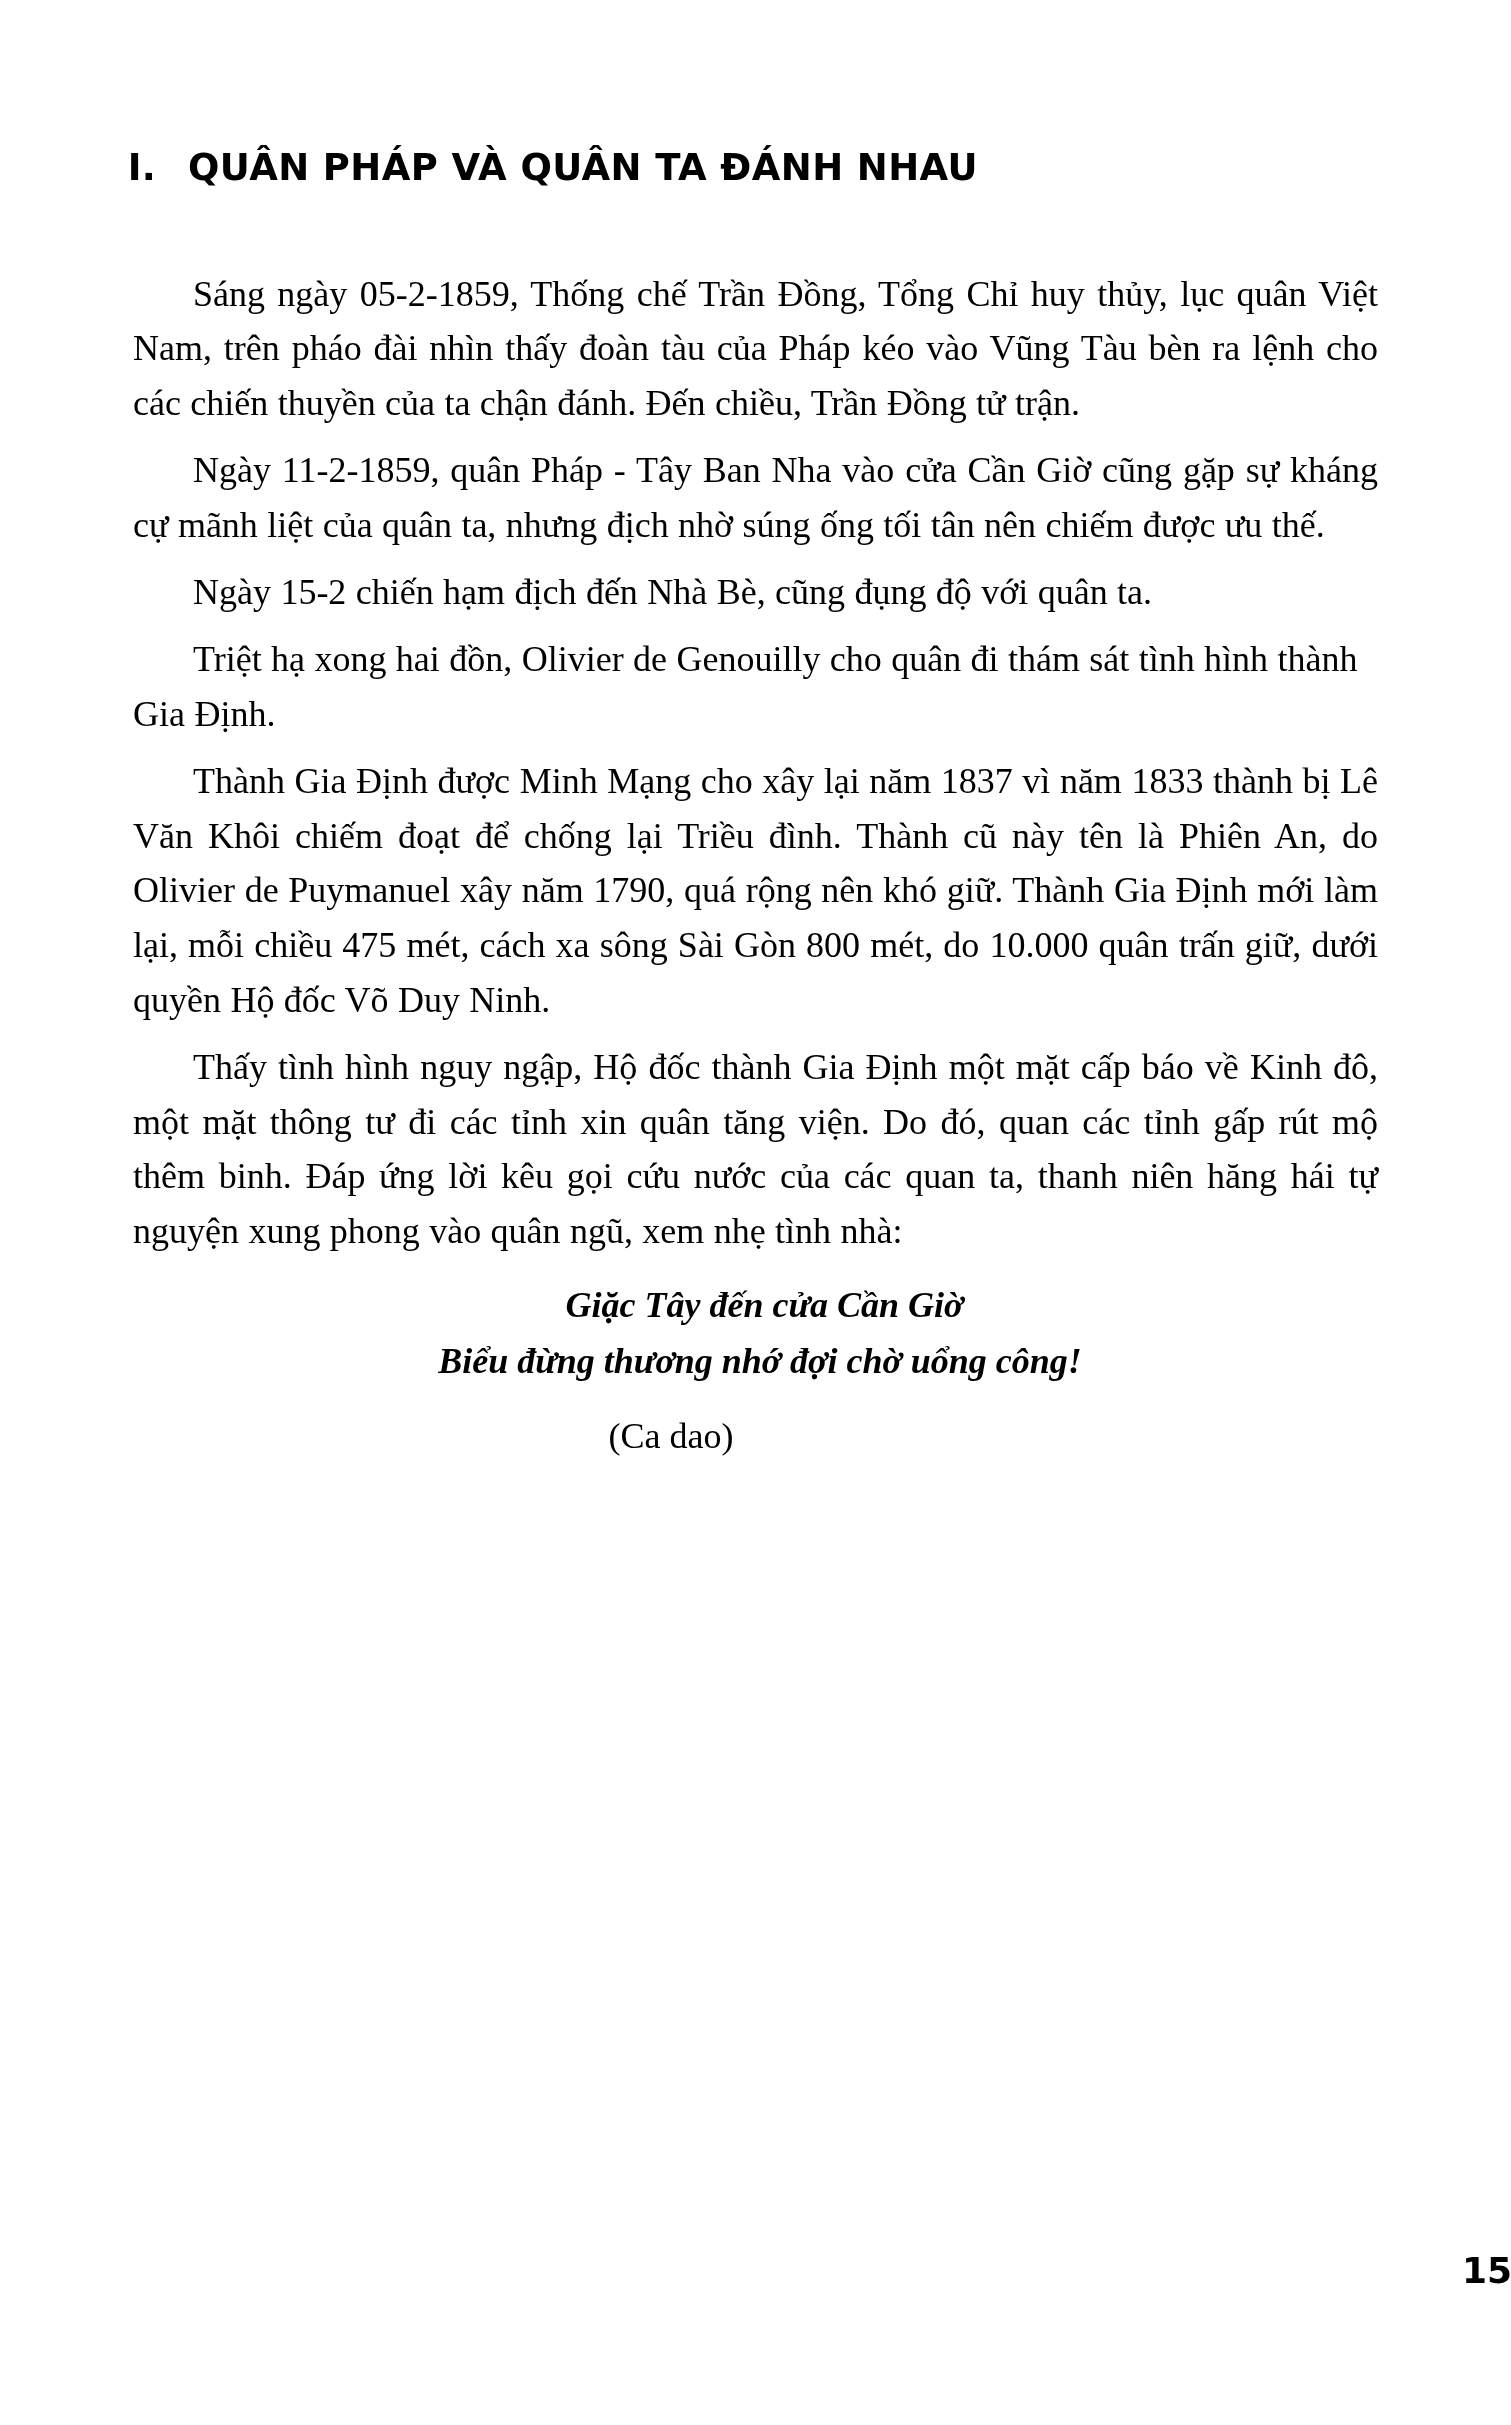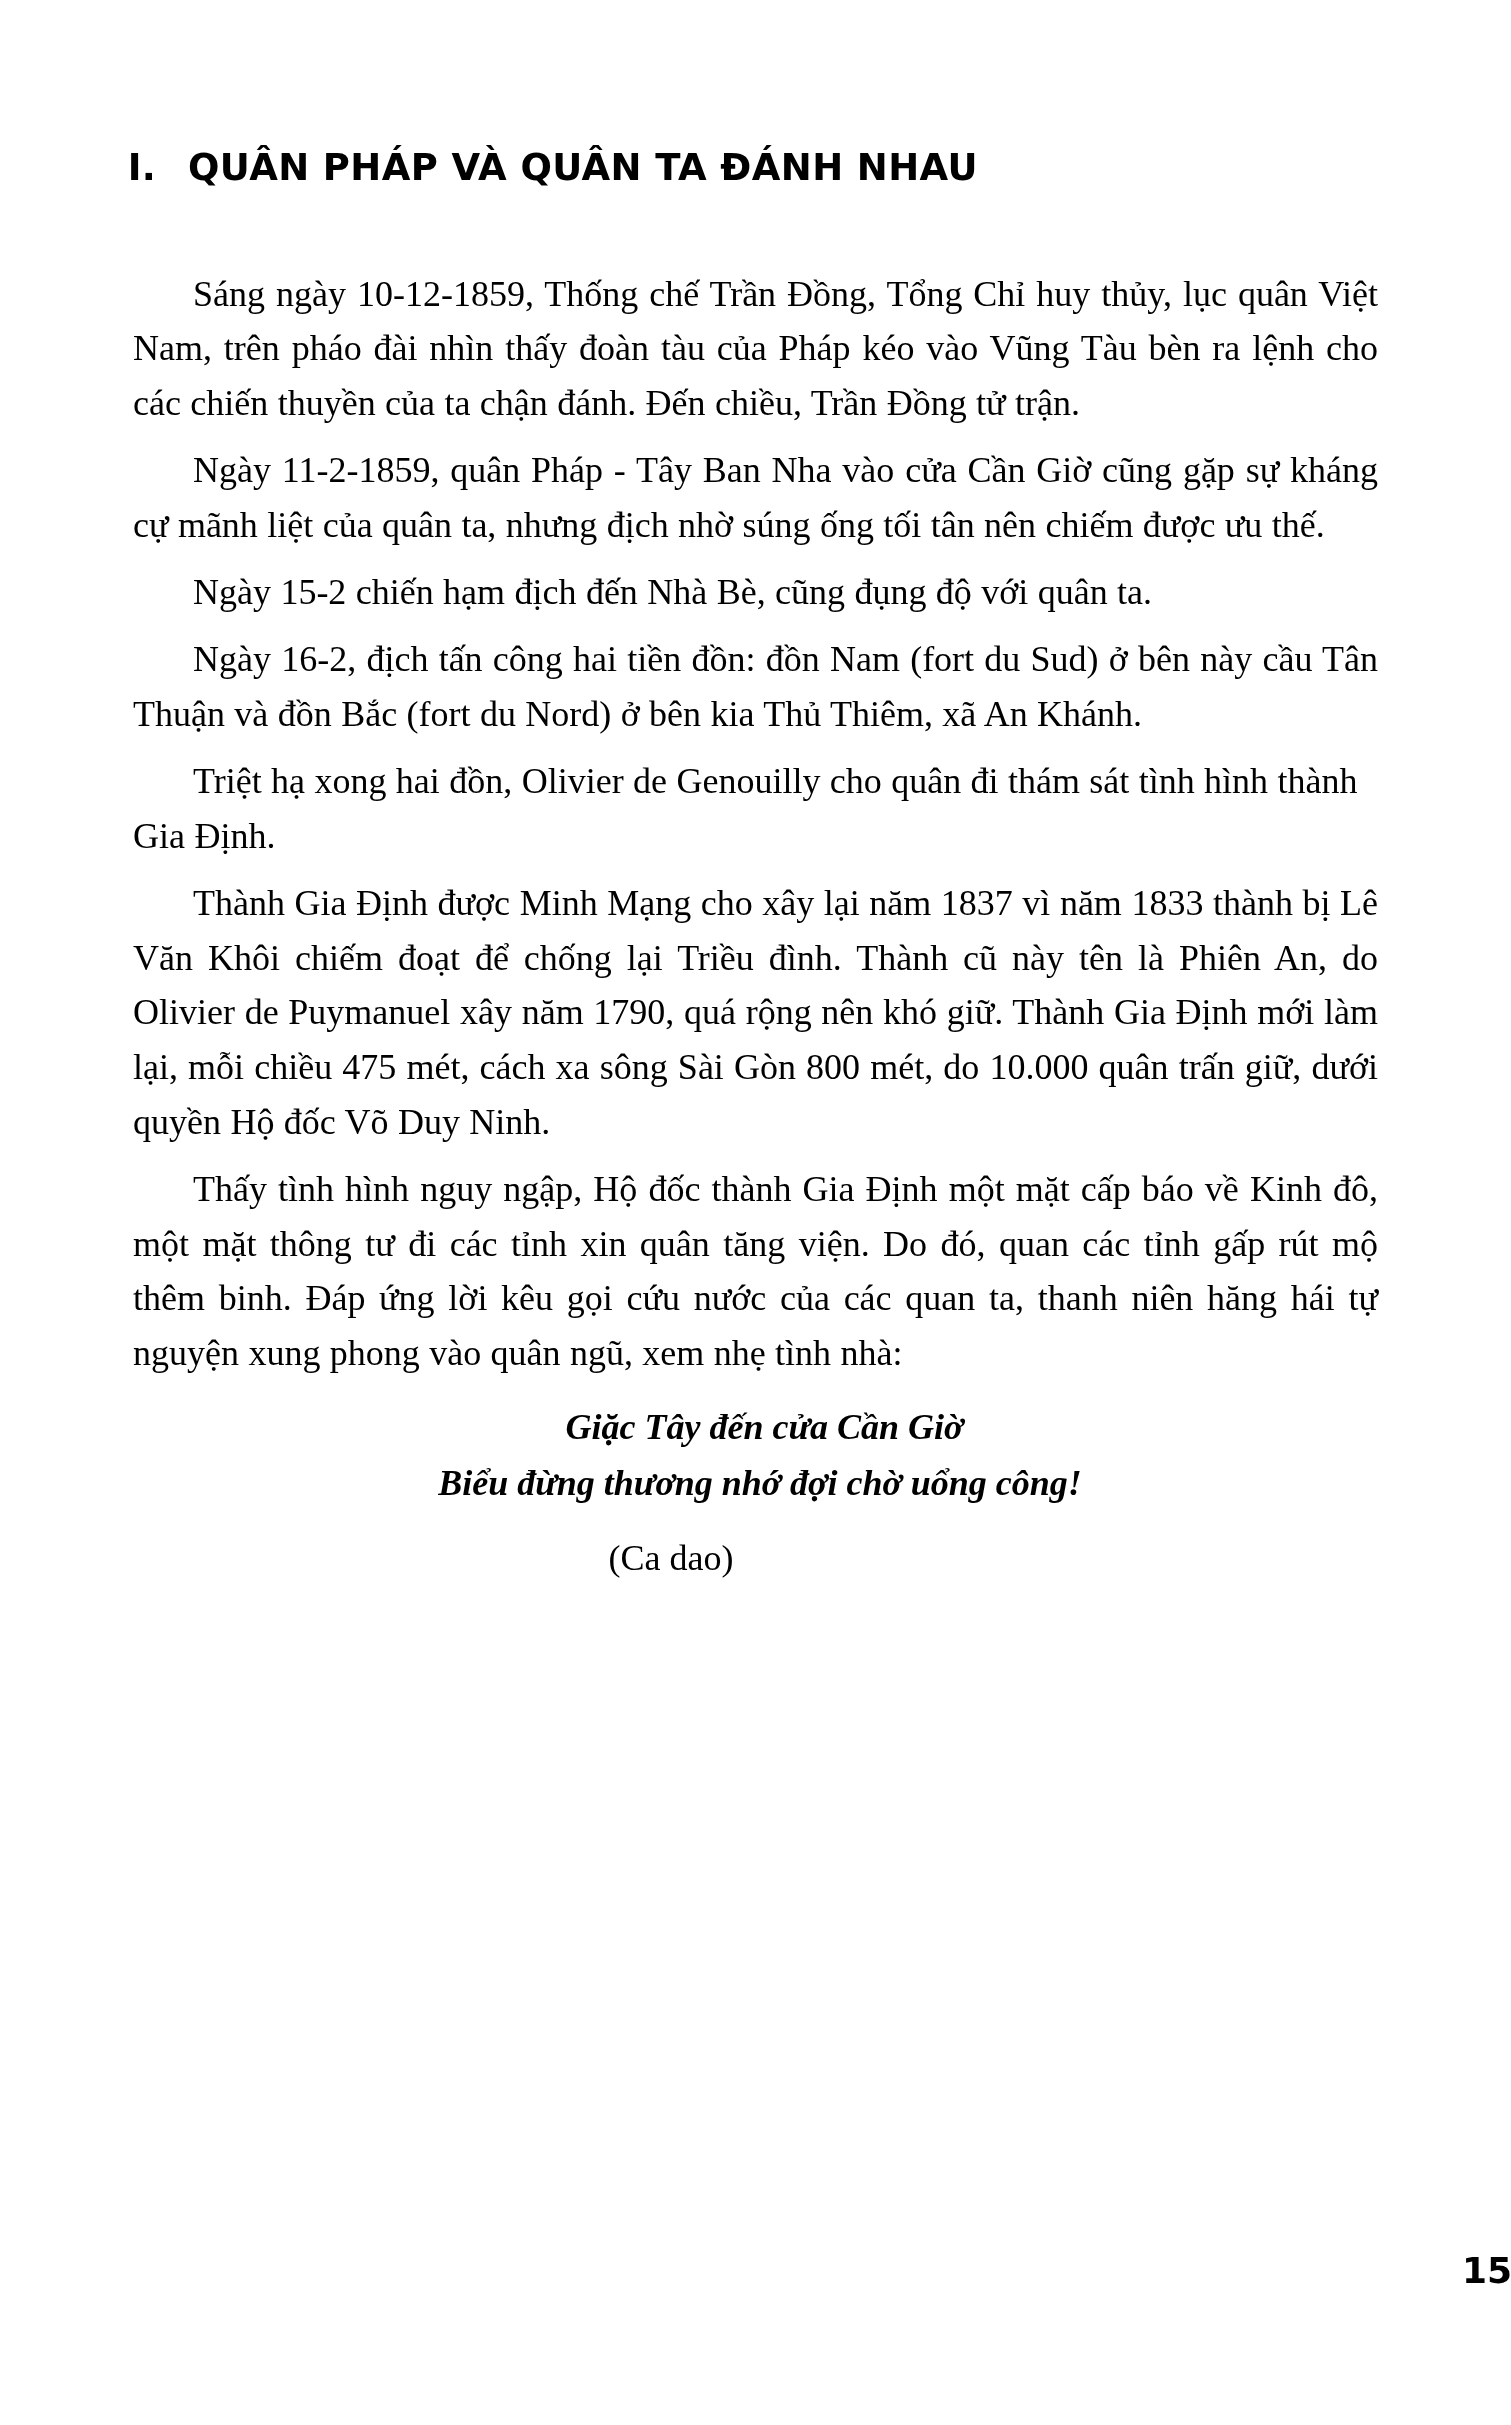--- a/index.html
+++ b/index.html
@@ -100,24 +100,23 @@
 <body>
 
 <div class="page">
   <div class="content">
 
     <h1 class="heading">
       <span class="num">I.</span><span class="ttl">QUÂN PHÁP VÀ QUÂN TA ĐÁNH NHAU</span><br>
       <span class="num"></span>
     </h1>
 
-    <p class="body">Sáng ngày 10-12-1859, Thống chế Trần Đồng, Tổng Chỉ huy thủy, lục quân Việt Nam, trên pháo đài nhìn thấy đoàn tàu của Pháp kéo vào Vũng Tàu bèn ra lệnh cho các chiến thuyền của ta chận đánh. Đến chiều, Trần Đồng tử trận.</p>
+    <p class="body">Sáng ngày 05-2-1859, Thống chế Trần Đồng, Tổng Chỉ huy thủy, lục quân Việt Nam, trên pháo đài nhìn thấy đoàn tàu của Pháp kéo vào Vũng Tàu bèn ra lệnh cho các chiến thuyền của ta chận đánh. Đến chiều, Trần Đồng tử trận.</p>
     <p class="body">Ngày 11-2-1859, quân Pháp - Tây Ban Nha vào cửa Cần Giờ cũng gặp sự kháng cự mãnh liệt của quân ta, nhưng địch nhờ súng ống tối tân nên chiếm được ưu thế.</p>
     <p class="body nojust">Ngày 15-2 chiến hạm địch đến Nhà Bè, cũng đụng độ với quân ta.</p>
-    <p class="body">Ngày 16-2, địch tấn công hai tiền đồn: đồn Nam (fort du Sud) ở bên này cầu Tân Thuận và đồn Bắc (fort du Nord) ở bên kia Thủ Thiêm, xã An Khánh.</p>
     <p class="body nojust">Triệt hạ xong hai đồn, Olivier de Genouilly cho quân đi thám sát tình hình thành Gia Định.</p>
     <p class="body">Thành Gia Định được Minh Mạng cho xây lại năm 1837 vì năm 1833 thành bị Lê Văn Khôi chiếm đoạt để chống lại Triều đình. Thành cũ này tên là Phiên An, do Olivier de Puymanuel xây năm 1790, quá rộng nên khó giữ. Thành Gia Định mới làm lại, mỗi chiều 475 mét, cách xa sông Sài Gòn 800 mét, do 10.000 quân trấn giữ, dưới quyền Hộ đốc Võ Duy Ninh.</p>
     <p class="body">Thấy tình hình nguy ngập, Hộ đốc thành Gia Định một mặt cấp báo về Kinh đô, một mặt thông tư đi các tỉnh xin quân tăng viện. Do đó, quan các tỉnh gấp rút mộ thêm binh. Đáp ứng lời kêu gọi cứu nước của các quan ta, thanh niên hăng hái tự nguyện xung phong vào quân ngũ, xem nhẹ tình nhà:</p>
 
     <div class="poem">
       <span class="l1">Giặc Tây đến cửa Cần Giờ</span>
       <span class="l2">Biểu đừng thương nhớ đợi chờ uổng công!</span>
     </div>
 
     <div class="attribution">(Ca dao)</div>

